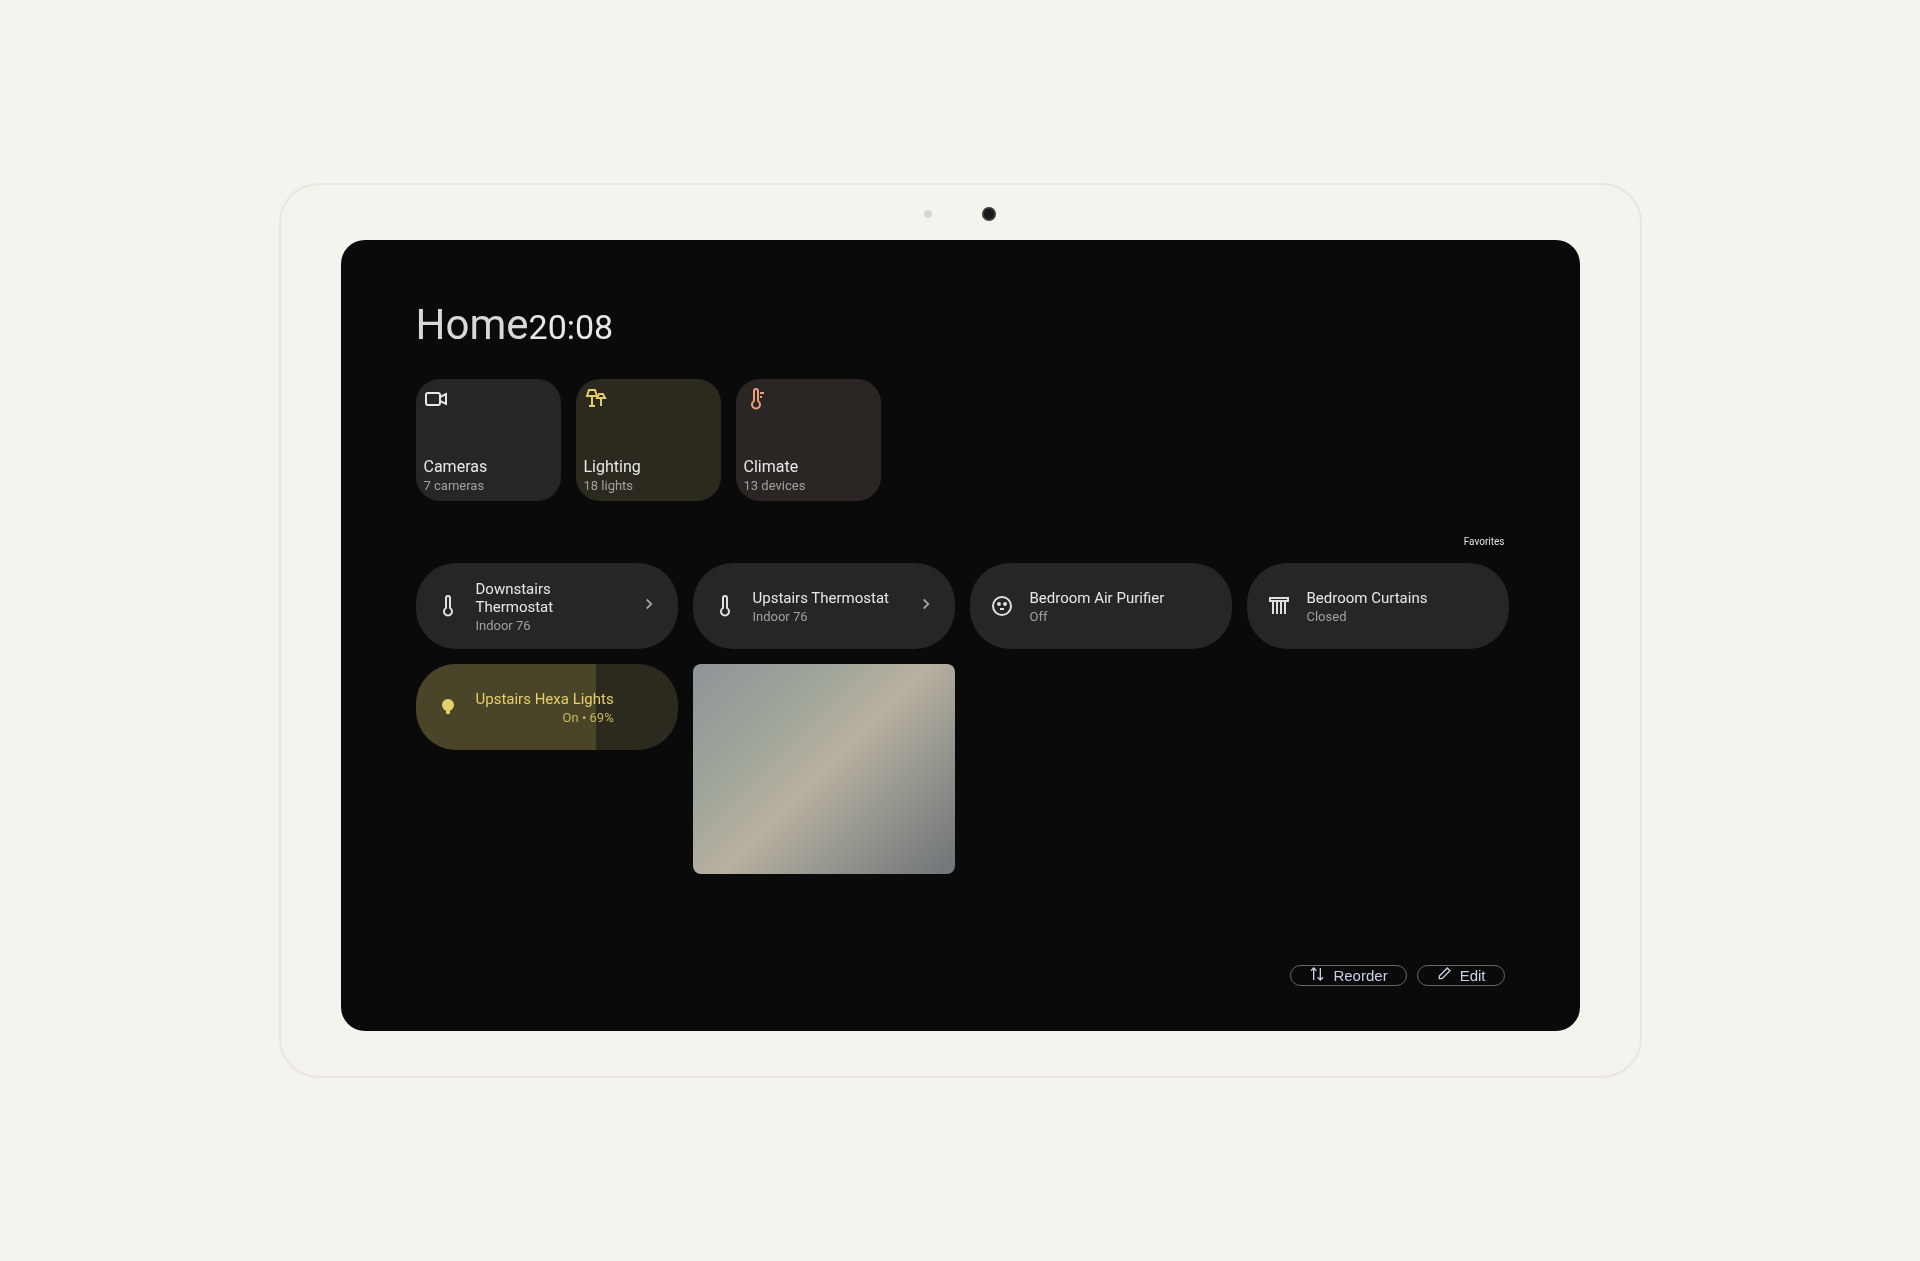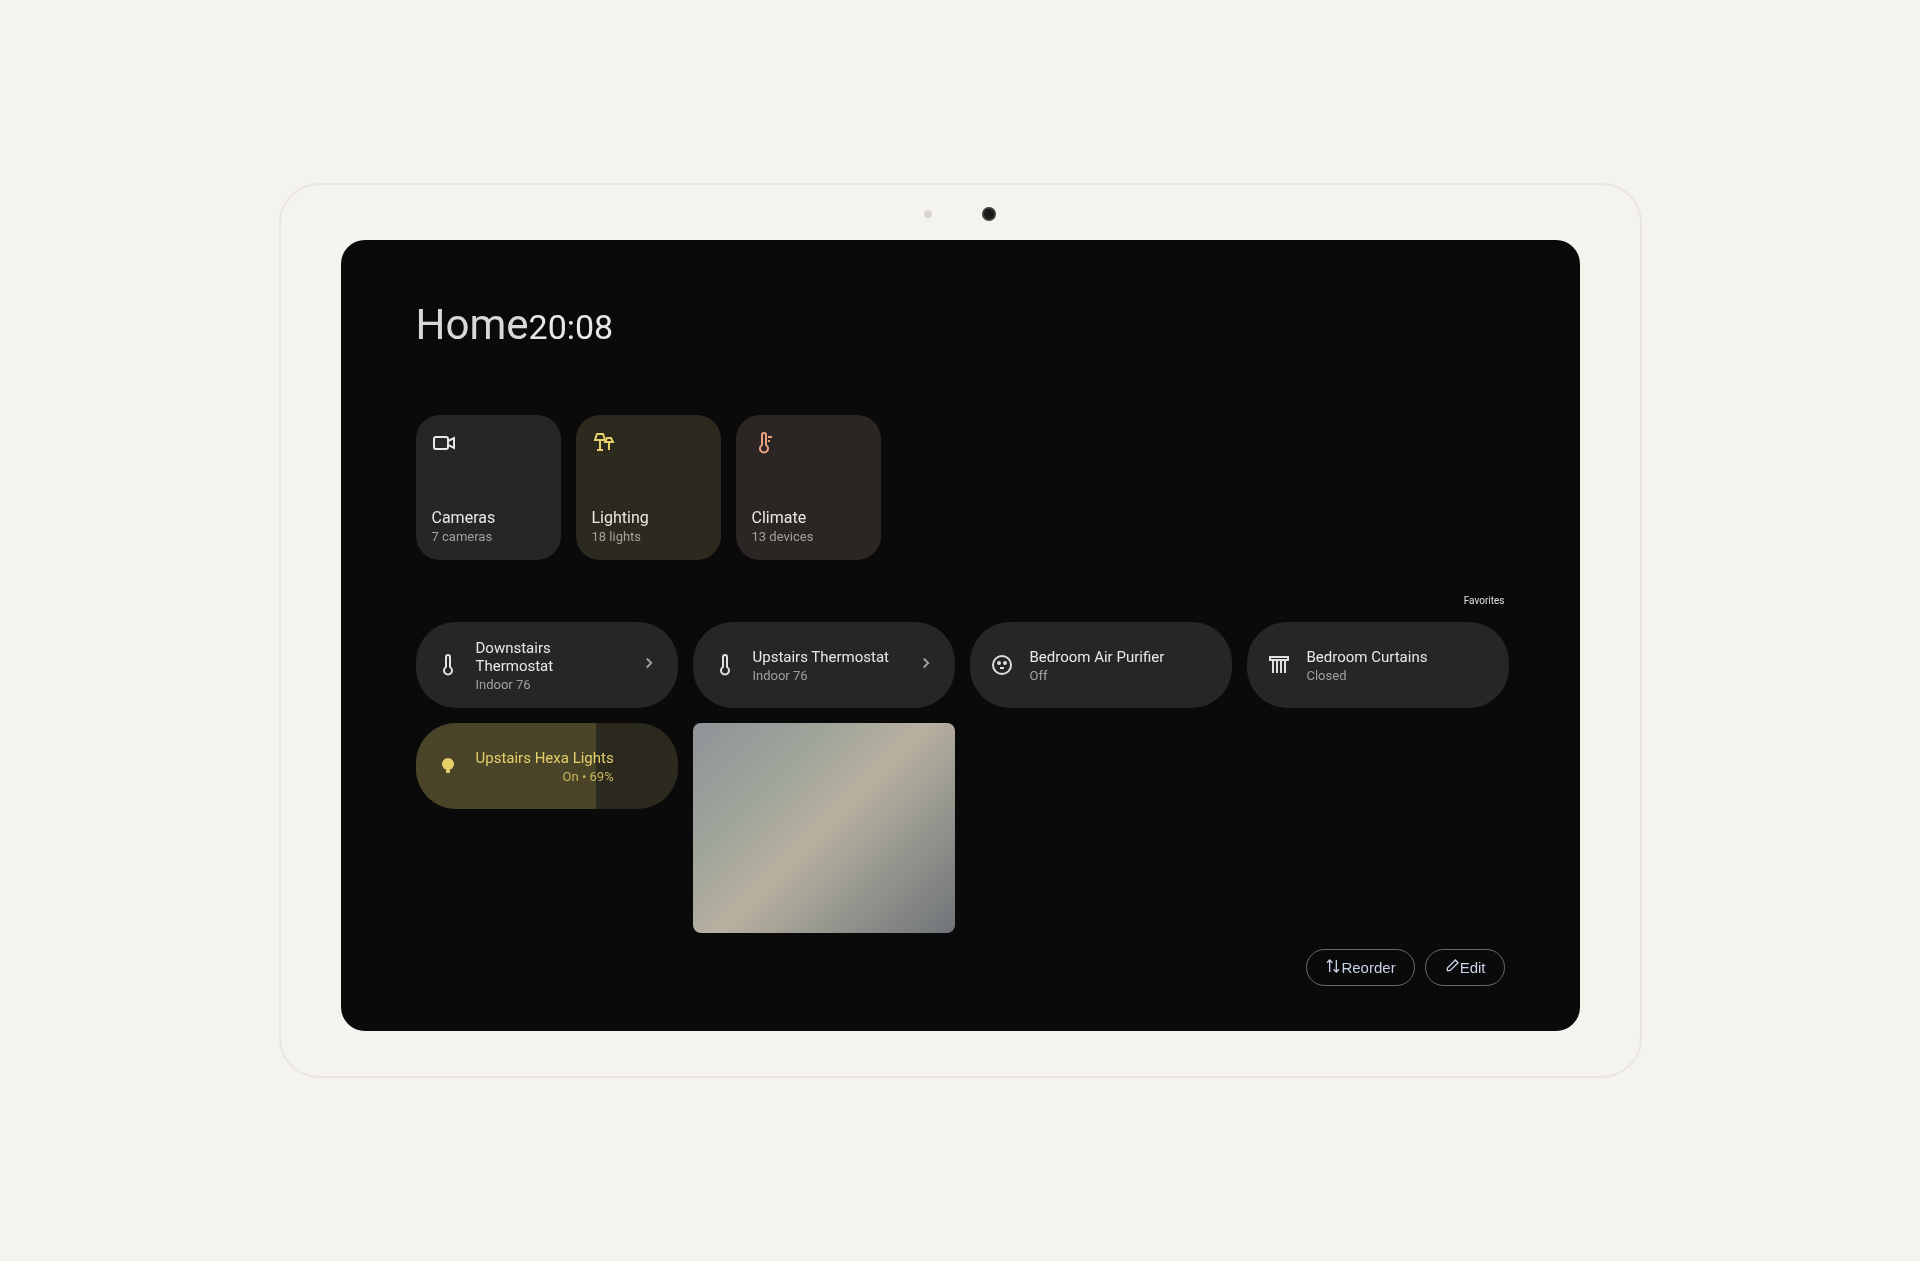--- a/index.html
+++ b/index.html
@@ -67,28 +67,27 @@
       font-weight: 400;
       color: #e8e8e8;
     }
     .categories {
       display: flex;
       gap: 15px;
       margin-bottom: 35px;
     }
     .category-tile {
       width: 145px;
-      height: 145px;
+      height: 122px;
       border-radius: 24px;
-      padding: 16px;
+      padding: 8px;
       display: flex;
       flex-direction: column;
       justify-content: space-between;
       cursor: pointer;
-      margin-top: 36px;
     }
     .category-tile.cameras { background: #262627; }
     .category-tile.lighting { background: #2c2a1e; }
     .category-tile.climate { background: #2b2623; }
     .category-icon { width: 24px; height: 24px; }
     .category-text .name { font-size: 16px; color: #e8e8e8; }
     .category-text .sub { font-size: 13px; color: #a0a0a0; margin-top: 2px; }
 
     .section-label {
       font-size: 10px;
@@ -170,24 +169,25 @@
       bottom: 45px;
       right: 75px;
       display: flex;
       gap: 10px;
     }
     .pill-btn {
       border: 1px solid #6a6a6a;
       background: transparent;
       color: #c8d2e8;
       border-radius: 20px;
-      padding: 8px 18px;
+      padding: 0 18px;
       font-size: 15px;
       display: flex;
       align-items: center;
+      gap: 8px;
       cursor: pointer;
     }
     .pill-btn svg { width: 16px; height: 16px; }
   </style>
 </head>
 <body>
 
 <div class="tablet-frame">
   <div class="camera-bar">
     <div class="sensor-dot"></div>

